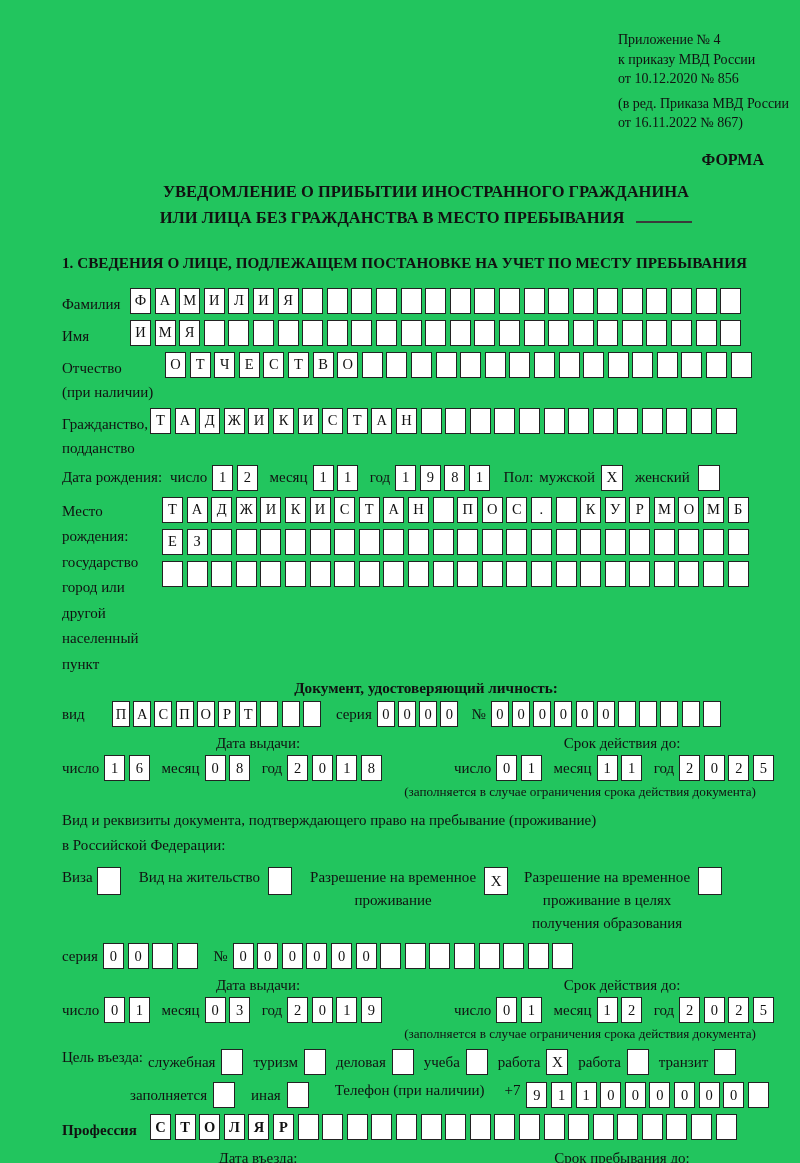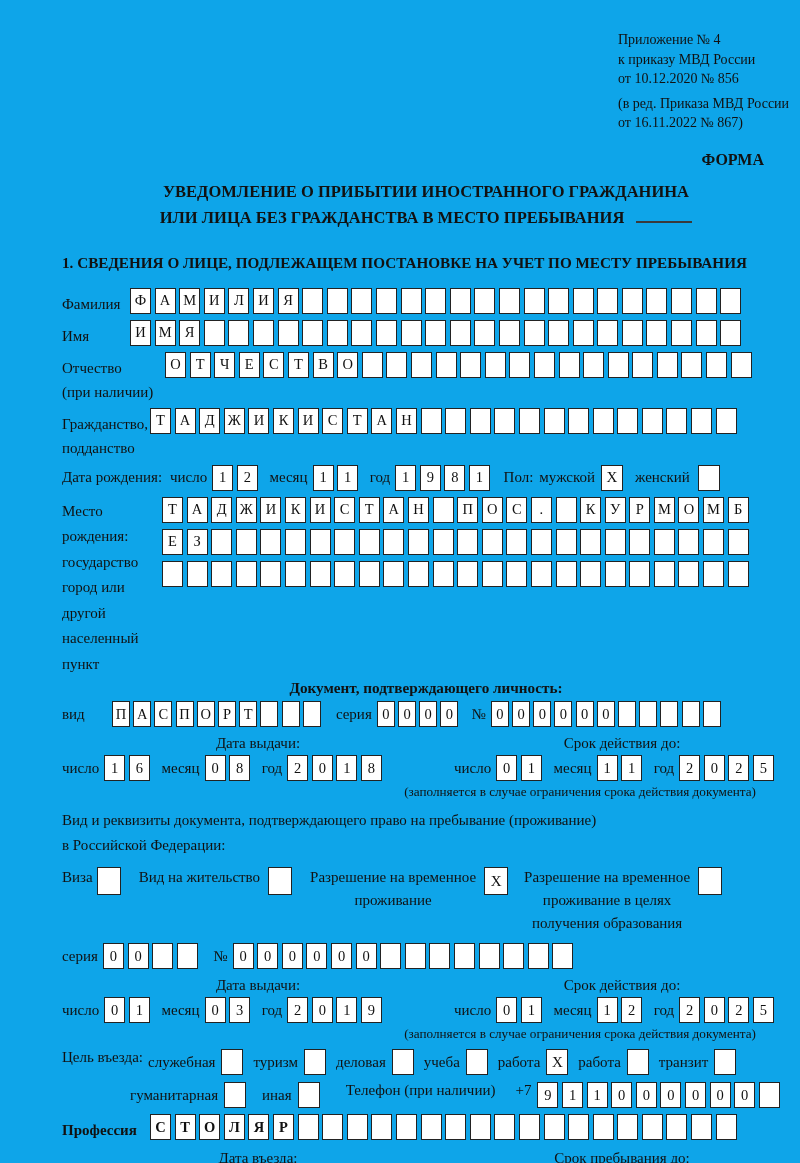--- a/index.html
+++ b/index.html
@@ -1,17 +1,17 @@
 <!DOCTYPE html>
 <html lang="ru"><head>
 <meta charset="utf-8">
 <style>
   html,body{margin:0;padding:0;background:#fff;}
   body{width:800px;height:1163px;color:#111;font-family:"Liberation Serif","DejaVu Serif",serif;font-size:15px;}
-  .page{box-sizing:border-box;width:800px;height:1163px;padding:30px 10px 0 62px;overflow:hidden;position:relative;background:#0ea5e9;}
+  .page{box-sizing:border-box;width:800px;height:1163px;padding:30px 10px 0 62px;overflow:hidden;position:relative;background:#22c55e;}
   .annex{margin-left:556px;font-size:14px;line-height:1.4;}
   .annex .edition{margin-top:5px;}
   .forma{font-weight:bold;text-align:right;padding-right:26px;margin-top:18px;font-size:16px;}
   .title{text-align:center;font-weight:bold;font-size:16.5px;line-height:1.6;margin-top:10px;}
   .uline{display:inline-block;width:56px;border-bottom:2px solid #3a3a3a;margin-left:12px;height:14px;}
   .sec{font-weight:bold;font-size:15.2px;margin-top:22px;}
   .row{display:flex;align-items:flex-start;margin-top:4px;}
   .lbl{flex:none;padding-top:4px;line-height:24px;}
   .w68{width:68px}.w88{width:88px}.w103{width:103px}.w100{width:100px}
   .cells{display:flex;flex:none;}
@@ -297,21 +297,21 @@
           <span class="cell"></span>
           <span class="cell"></span>
           <span class="cell"></span>
           <span class="cell"></span>
           <span class="cell"></span>
           <span class="cell"></span>
         </span>
     </span>
   </div>
 
-  <div class="ctr" style="margin-top:2px;">Документ, подтверждающего личность:</div>
+  <div class="ctr" style="margin-top:2px;">Документ, удостоверяющий личность:</div>
 
   <div class="row sm" style="align-items:center;margin-top:4px;">
     <span class="nw" style="width:50px;flex:none;">вид</span>
     <span class="cells">
         <span class="cell">П</span>
         <span class="cell">А</span>
         <span class="cell">С</span>
         <span class="cell">П</span>
         <span class="cell">О</span>
         <span class="cell">Р</span>
@@ -513,21 +513,21 @@
       <span class="chk"></span>
     </span>
     <span class="po g10">
       <span>транзит</span>
       <span class="chk"></span>
     </span>
   </div>
 
   <div class="prow indent">
     <span class="po">
-      <span>гуманитарная</span>
+      <span>заполняется</span>
       <span class="chk"></span>
     </span>
     <span class="po g16">
       <span>иная</span>
       <span class="chk"></span>
     </span>
     <span class="g26 nw">Телефон (при наличии)</span>
     <span class="g20 nw">+7</span>
     <span class="cells g6">
         <span class="cell">9</span>

